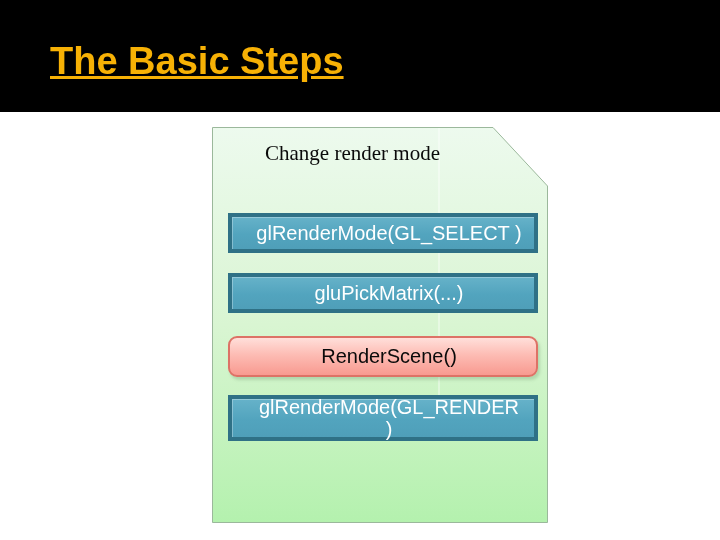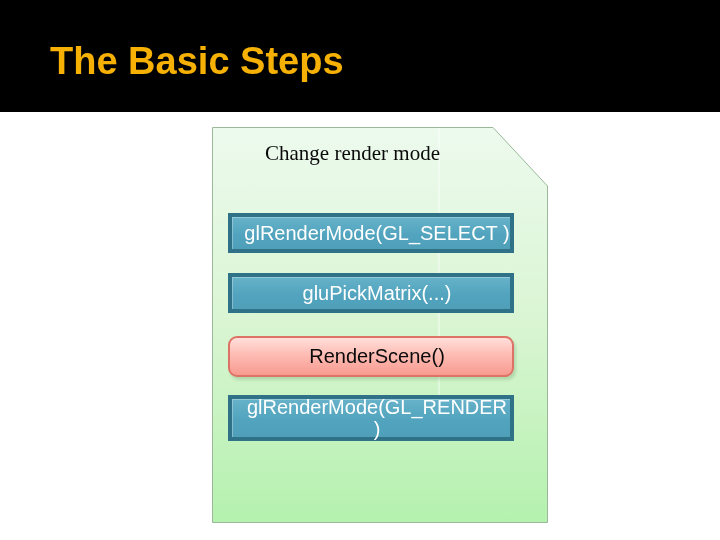--- a/index.html
+++ b/index.html
@@ -10,32 +10,33 @@
   
   .band{
     position:absolute;left:0;top:0;width:720px;height:112px;
     background:#000000;display:flex;align-items:center;
   }
   .title{
     margin:0;padding:10px 0 0 50px;
     font-family:"Liberation Sans",sans-serif;
     font-weight:bold;font-size:38px;letter-spacing:0px;
     color:#F7B105;
+    text-decoration:underline;
   }
   
   .panel{position:absolute;left:212px;top:127px;width:336px;height:396px;border-radius:20px;}
   .panel-bg{position:absolute;left:0;top:0;}
   .heading{
     position:absolute;left:0;top:14px;width:281px;
     text-align:center;
     font-family:"Liberation Serif",serif;
     font-size:21px;color:#0a0a0a;
   }
   .step{
-    position:absolute;left:16px;width:286px;box-sizing:border-box;
+    position:absolute;left:16px;width:310px;box-sizing:border-box;
     display:flex;align-items:center;justify-content:center;
     text-align:center;font-family:"Liberation Sans",sans-serif;padding-left:12px;
   }
   .step span{white-space:pre-line;display:block;width:100%;}
   .blue{
     background:linear-gradient(180deg,#66B2C9 0%,#52A4BE 55%,#4F9FB9 100%);
     border:4px solid #2F7186;
     box-shadow:inset 1px 1px 0 rgba(255,255,255,0.30);
     color:#ffffff;font-size:20px;
   }

